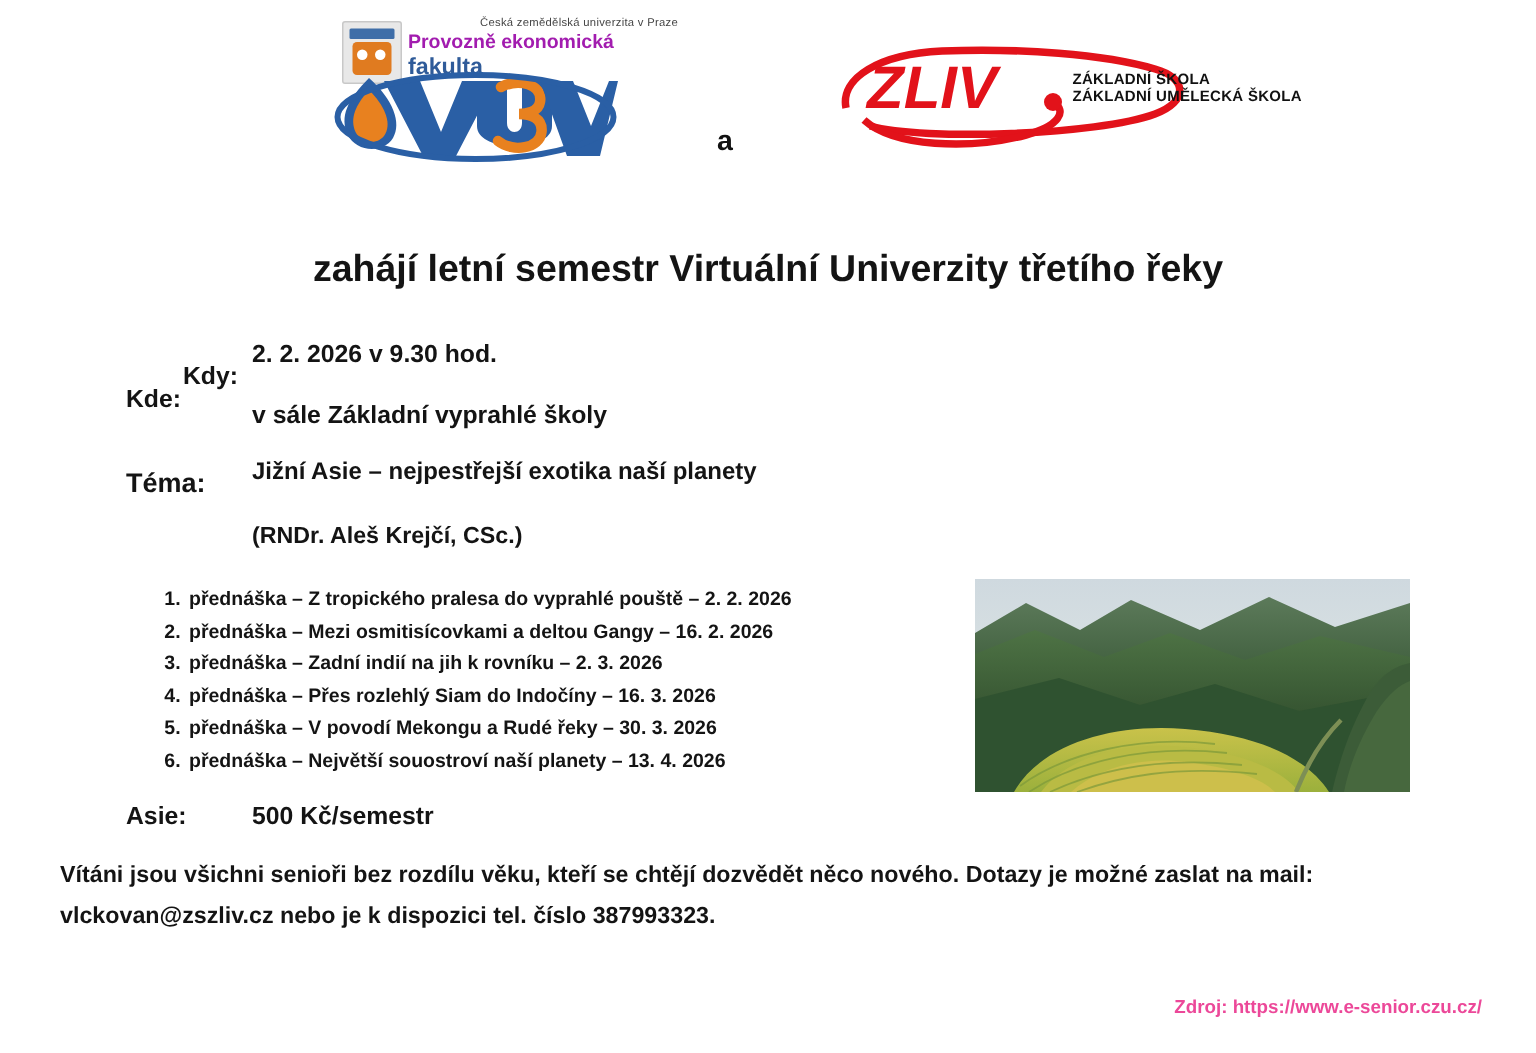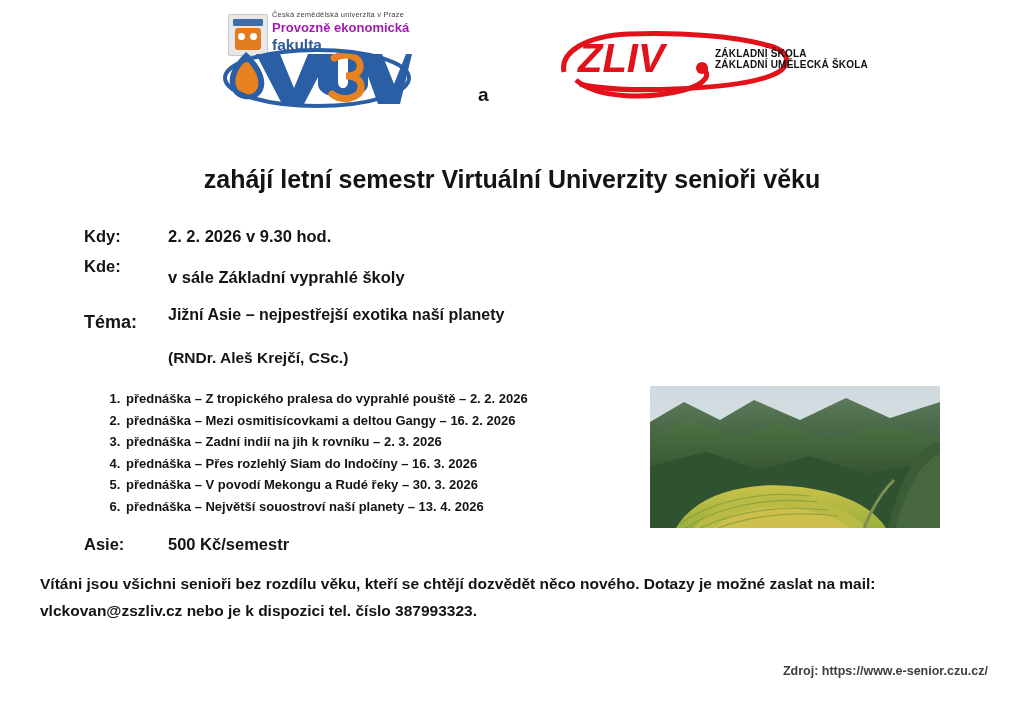--- a/index.html
+++ b/index.html
@@ -71,20 +71,21 @@
     position: absolute;
     left: 44px;
     top: 0;
   }
   .pef-univ {
     font-size: 7.5px;
     color: #444;
     letter-spacing: .2px;
     line-height: 9px;
     white-space: nowrap;
+    margin-left: 48px;
   }
   .pef-title {
     font-size: 13px;
     font-weight: bold;
     color: #a21caf;
     line-height: 17px;
     white-space: nowrap;
   }
   .pef-title2 {
     font-size: 15.5px;
@@ -147,21 +148,21 @@
 
   .row {
     position: absolute;
     font-size: 16.5px;
     font-weight: bold;
     color: #141414;
   }
   .label-col { left: 84px; }
   .value-col { left: 168px; }
 
-  .r-kdy-l { top: 227px; }
+  .r-kdy-l { top: 242px; margin-left: 38px; }
   .r-kdy-v { top: 227px; }
   .r-kde-l { top: 257px; }
   .r-kde-v { top: 268px; }
 
   .r-tema-l { top: 312px; font-size: 18px; }
   .r-tema-v {
     top: 306px;
     left: 168px;
     font-size: 16px;
     font-weight: bold;
@@ -209,21 +210,21 @@
 
   
   .source {
     position: absolute;
     top: 664px;
     left: 0;
     width: 988px;
     text-align: right;
     font-size: 12.5px;
     font-weight: bold;
-    color: #404040;
+    color: #ec4899;
   }
 
   
   .photo {
     position: absolute;
     left: 650px;
     top: 386px;
     width: 290px;
     height: 142px;
     overflow: hidden;
@@ -277,21 +278,21 @@
       <text x="22" y="44" font-family="Liberation Sans, sans-serif" font-size="40" font-weight="bold" font-style="italic" fill="#e2121a">ZLIV</text>
       <circle cx="146" cy="40" r="6" fill="#e2121a"></circle>
     </svg>
   </div>
   <div class="zliv-sub">
     <div>ZÁKLADNÍ ŠKOLA</div>
     <div>ZÁKLADNÍ UMĚLECKÁ ŠKOLA</div>
   </div>
 </div>
 
-<div class="headline">zahájí letní semestr Virtuální Univerzity senioři věku</div>
+<div class="headline">zahájí letní semestr Virtuální Univerzity třetího řeky</div>
 
 <div class="row label-col r-kdy-l">Kdy:</div>
 <div class="row value-col r-kdy-v">2. 2. 2026 v 9.30 hod.</div>
 
 <div class="row label-col r-kde-l">Kde:</div>
 <div class="row value-col r-kde-v">v sále Základní vyprahlé školy</div>
 
 <div class="row label-col r-tema-l">Téma:</div>
 <div class="row r-tema-v">Jižní Asie – nejpestřejší exotika naší planety</div>
 <div class="row r-author">(RNDr. Aleš Krejčí, CSc.)</div>

